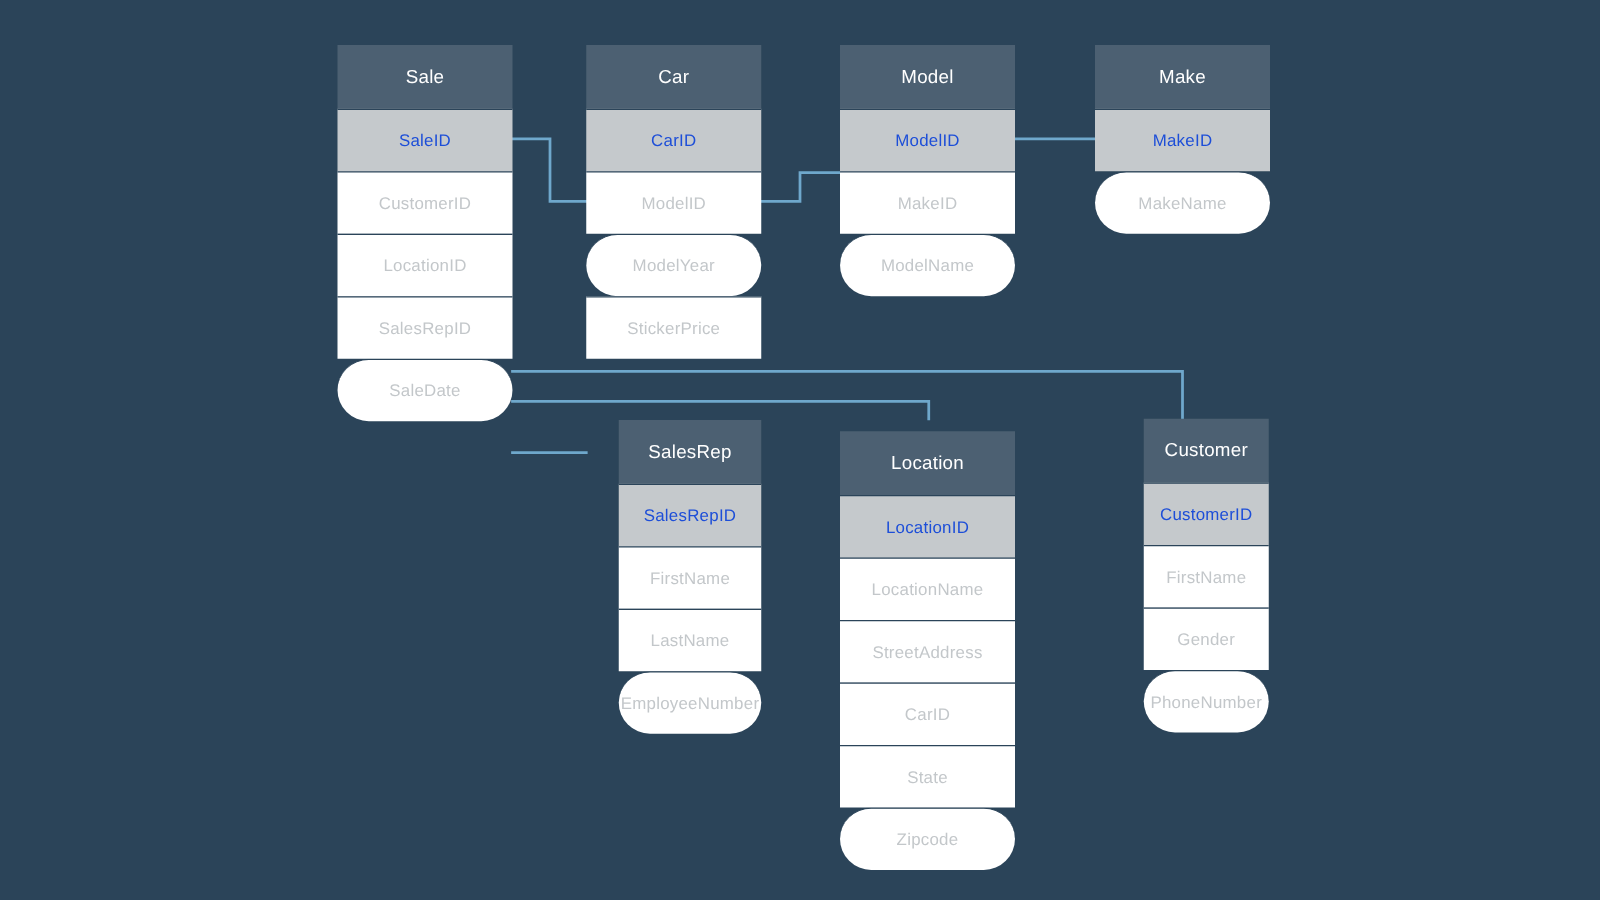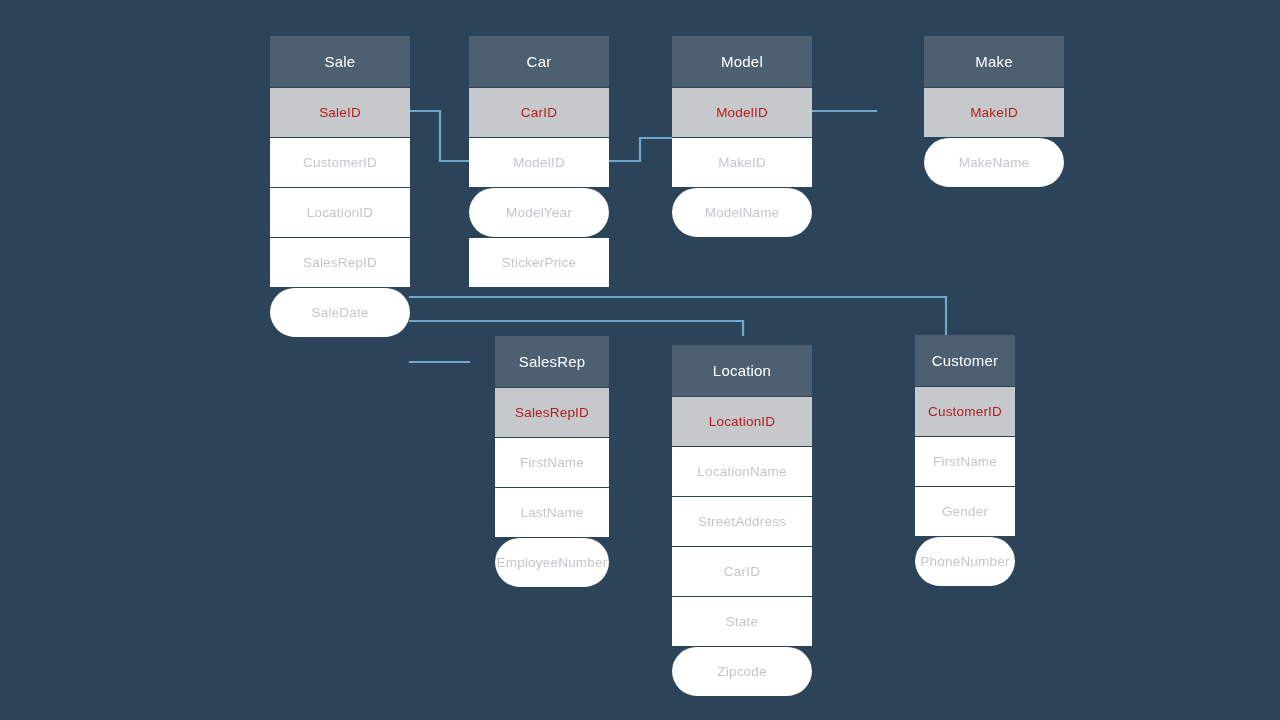--- a/index.html
+++ b/index.html
@@ -54,21 +54,21 @@
     font-size: 13.5px;
     display: flex;
     align-items: center;
     justify-content: center;
     border-top: 1.5px solid #2b4459;
     box-sizing: border-box;
     letter-spacing: 0.2px;
   }
   .entity-row.pk {
     background: #c5c9cc;
-    color: #b91c1c;
+    color: #1d4ed8;
     border-top: 1.5px solid #2b4459;
   }
   .entity-row.last {
     border-bottom: 0;
     border-radius: 25px;
   }
 </style>
 </head>
 <body>
 
@@ -100,21 +100,21 @@
         <div class="entity-row">ModelID</div>
         <div class="entity-row last">ModelYear</div>
         <div class="entity-row">StickerPrice</div>
       </div>
       <div class="entity" style="left: 672px; top: 36px;">
         <div class="entity-header">Model</div>
         <div class="entity-row pk">ModelID</div>
         <div class="entity-row">MakeID</div>
         <div class="entity-row last">ModelName</div>
       </div>
-      <div class="entity" style="left: 924px; top: 36px;">
+      <div class="entity" style="left: 876px; top: 36px;">
         <div class="entity-header">Make</div>
         <div class="entity-row pk">MakeID</div>
         <div class="entity-row last">MakeName</div>
       </div>
       <div class="entity" style="left: 469px; top: 336px; padding-left: 26px;">
         <div class="entity-header">SalesRep</div>
         <div class="entity-row pk">SalesRepID</div>
         <div class="entity-row">FirstName</div>
         <div class="entity-row">LastName</div>
         <div class="entity-row last">EmployeeNumber</div>

